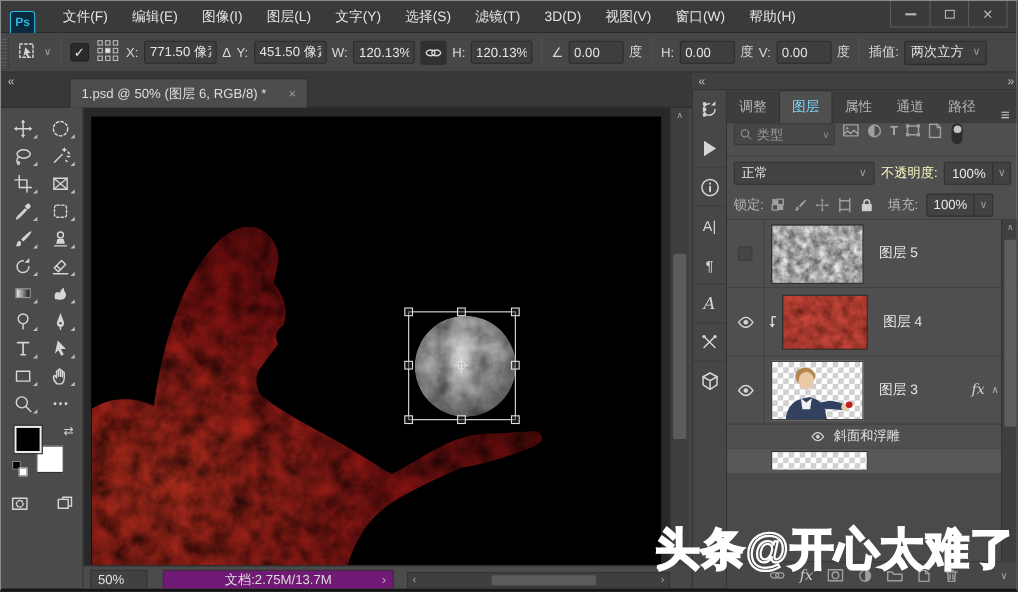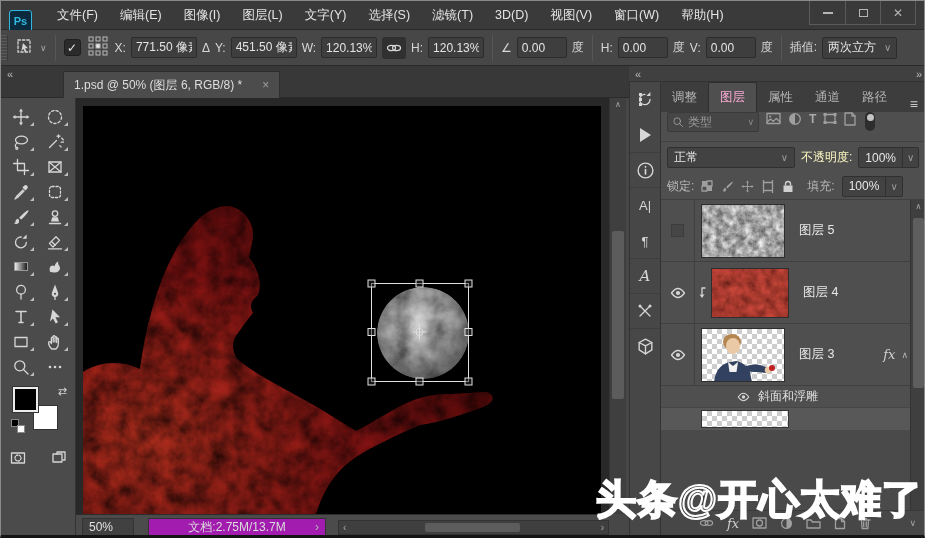--- a/index.html
+++ b/index.html
@@ -50,37 +50,37 @@
 #toolbottom{display:flex;justify-content:center;gap:8px;margin-top:8px}
 
 #canvaswrap{position:absolute;left:75px;top:97px;width:533px;height:416px;background:#282828}
 #doc{position:absolute;left:7px;top:8px;width:518px;height:408px;background:#000}
 #vscroll{position:absolute;left:608px;top:97px;width:17px;height:416px;background:#3f3f3f;border-left:1px solid #333}
 .sarrow{position:absolute;left:0;width:100%;text-align:center;color:#a8a8a8;font-size:8px;line-height:14px}
 #vthumb{position:absolute;left:2px;top:133px;width:12px;height:168px;background:#5c5c5c;border-radius:2px}
 
 #statusbar{position:absolute;left:75px;top:513px;width:533px;height:25px;background:#4b4b4b;border-top:1px solid #2c2c2c;display:flex;align-items:center;font-size:12px}
 #zoomfield{margin-left:6px;width:52px;height:18px;background:#414141;border:1px solid #333;padding:0 6px;color:#e0e0e0;display:flex;align-items:center}
-#docinfo{margin-left:14px;width:178px;height:18px;background:#a21caf;border:1px solid #333;color:#dcdcdc;display:flex;align-items:center;justify-content:center;gap:0;position:relative}
+#docinfo{margin-left:14px;width:210px;height:18px;background:#701a75;border:1px solid #333;color:#dcdcdc;display:flex;align-items:center;justify-content:center;gap:0;position:relative}
 #docinfo .car{position:absolute;right:6px;color:#b5b5b5}
 #hscroll{margin-left:12px;flex:1;height:15px;background:#3f3f3f;border:1px solid #333;position:relative;display:flex;align-items:center;justify-content:space-between;padding:0 4px;color:#a8a8a8;font-size:10px}
 #hthumb{position:absolute;left:32%;width:95px;height:9px;background:#5c5c5c;border-radius:2px}
 
 #rightheader{position:absolute;left:628px;top:65px;width:297px;height:16px;background:#404040;display:flex;justify-content:space-between;align-items:center;border-bottom:1px solid #333}
 #strip{position:absolute;left:628px;top:81px;width:32px;bottom:0;background:#474747;border-right:1px solid #333;border-left:1px solid #333}
 .sgroup{border-bottom:1px solid #3e3e3e;padding:6px 0;display:flex;flex-direction:column;align-items:center;gap:14px}
 .sicon{width:22px;height:22px;display:flex;align-items:center;justify-content:center;color:#d6d6d6}
 .play{width:0;height:0;border-left:11px solid #d6d6d6;border-top:7px solid transparent;border-bottom:7px solid transparent}
 .charA{font-size:13px;color:#d6d6d6}
 .glyphA{font-family:"DejaVu Serif",serif;font-style:italic;font-size:15px;color:#d6d6d6}
 
 #panels{position:absolute;left:660px;top:81px;width:265px;bottom:0;background:#4f4f4f}
 #ptabs{position:absolute;left:0;top:0;width:100%;height:30px;background:#3d3d3d;display:flex;align-items:flex-end}
 .ptab{padding:6px 11px;color:#b5b5b5;font-size:12.5px}
-.ptab.active{background:#4f4f4f;color:#f9a8d4;border:1px solid #2e2e2e;border-bottom:none;border-radius:2px 2px 0 0}
+.ptab.active{background:#4f4f4f;color:#7dd3fc;border:1px solid #2e2e2e;border-bottom:none;border-radius:2px 2px 0 0}
 .pmenu{margin-left:auto;color:#c9c9c9;padding:0 8px;font-size:14px}
 #filterrow{position:absolute;left:0;top:30px;width:100%;height:30px;display:flex;align-items:flex-start;gap:7px;padding:0 6px;border-bottom:1px solid #424242}
 #typefilter{width:92px;height:20px;background:#464646;border:1px solid #3a3a3a;border-radius:2px;display:flex;align-items:center;gap:4px;padding:0 4px;color:#9b9b9b}
 #typefilter .car{margin-left:auto;font-size:9px;color:#8a8a8a}
 .pill{width:10px;height:19px;background:#2d2d2d;border-radius:5px;position:relative;margin-left:2px}
 .pill i{position:absolute;left:1.5px;top:1.5px;width:7px;height:7px;border-radius:50%;background:#c4c4c4}
 #blendrow{position:absolute;left:0;top:60px;width:100%;height:31px;display:flex;align-items:center;gap:6px;padding:0 6px}
 #blendsel{width:128px;height:21px;background:#424242;border:1px solid #303030;border-radius:2px;display:flex;align-items:center;padding:0 6px;color:#e6e6e6}
 #blendsel .car{margin-left:auto;color:#9a9a9a;font-size:10px}
 .opacfield{height:21px;background:#424242;border:1px solid #303030;border-radius:2px;display:flex;align-items:center;color:#e6e6e6}

